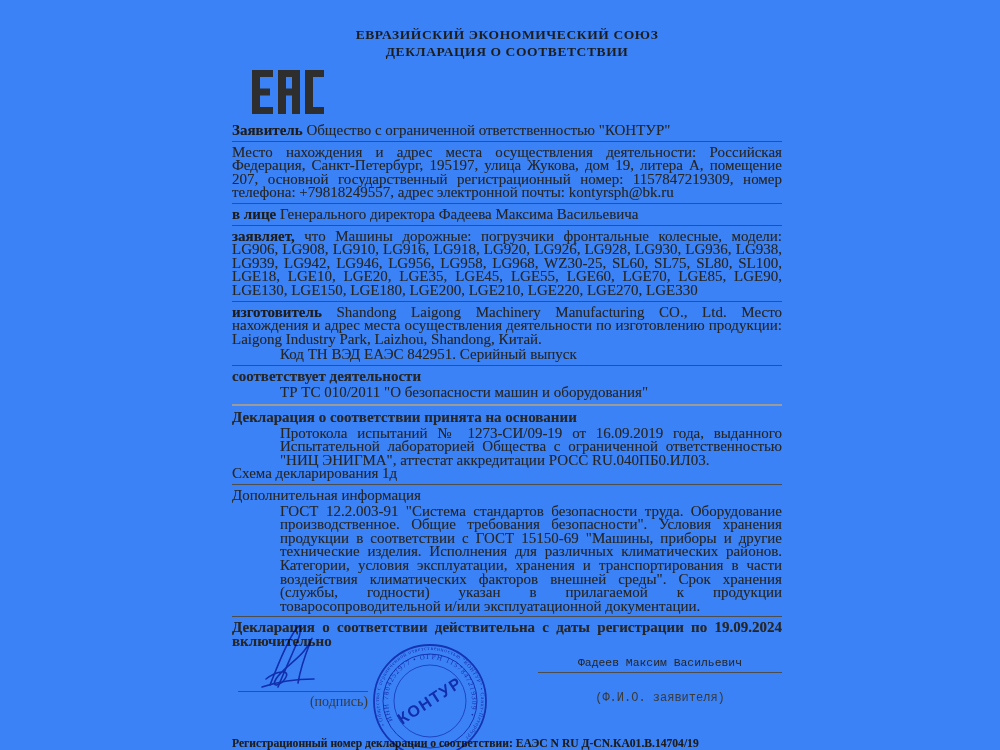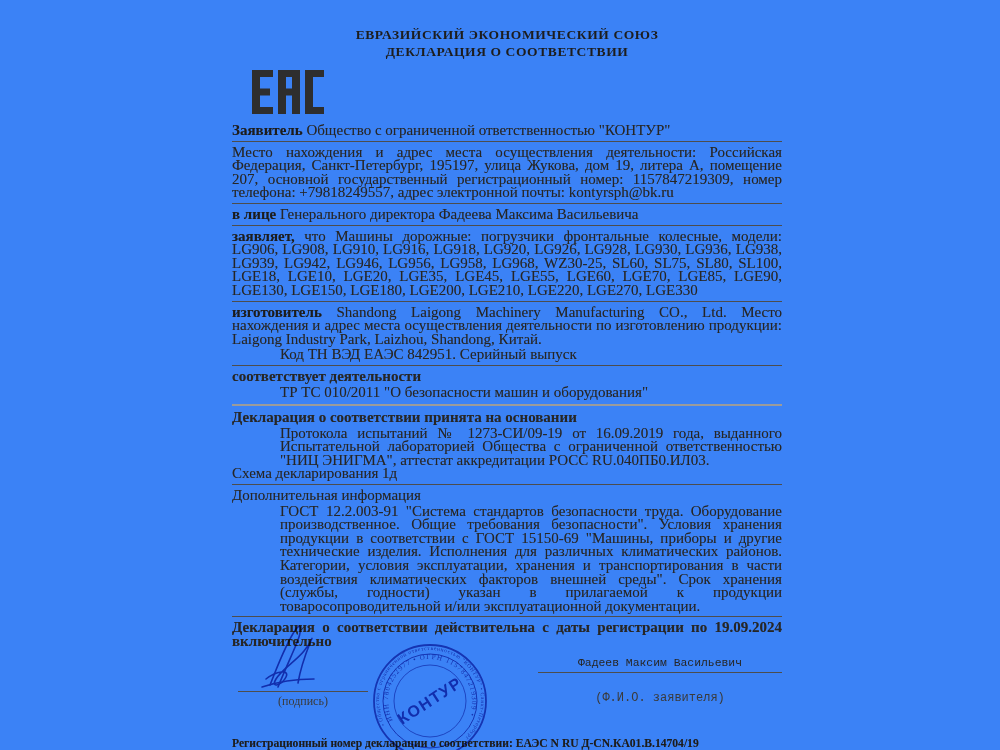--- a/index.html
+++ b/index.html
@@ -17,22 +17,22 @@
   .line{font-size:15px;line-height:13.6px;text-align:justify;color:#262626;
         text-shadow:0 0 .4px rgba(60,60,60,.45);}
   b.lbl{font-weight:bold;color:#1c1c1c;}
   .rule{border:none;border-top:1px solid #4d4d4d;margin:3px 0 4px 0;height:0;}
   .rule.gray{border-top:2px solid #9b9b9b;margin:5px 0 5px 0;}
   .mt2{margin-top:2px;margin-left:48px;}
   .sig-row{position:relative;height:64px;margin-top:4px;}
   .sig-left{position:absolute;left:6px;top:0;width:130px;}
   .sig-scribble{position:absolute;left:18px;top:-32px;z-index:3;mix-blend-mode:multiply;}
   .sig-line{position:absolute;left:0;top:38px;width:130px;border-top:1px solid #4d4d4d;}
-  .sig-caption{position:absolute;top:41px;width:130px;text-align:center;
-               font-size:12px;color:#3a3a3a;}
+  .sig-caption{position:absolute;top:41px;width:130px;text-align:right;
+               font-size:14px;color:#3a3a3a;}
   .stamp-wrap{position:absolute;left:138px;top:-12px;z-index:3;mix-blend-mode:multiply;pointer-events:none;}
   .sig-right{position:absolute;left:306px;top:4px;width:244px;font-family:Liberation Mono, monospace;}
   .sig-name{font-size:11.4px;text-align:center;color:#262626;}
   .sig-right .nline{border-top:1px solid #4d4d4d;margin-top:3px;}
   .sig-right .ncaption{text-align:center;font-size:12px;color:#3a3a3a;margin-top:18px;}
   .bottom-line{font-size:11.6px;font-weight:bold;color:#1c1c1c;
                text-shadow:0 0 .4px rgba(60,60,60,.45);}
   .reg{margin-top:20px;} .date{margin-top:9px;}
 </style>
 </head>

